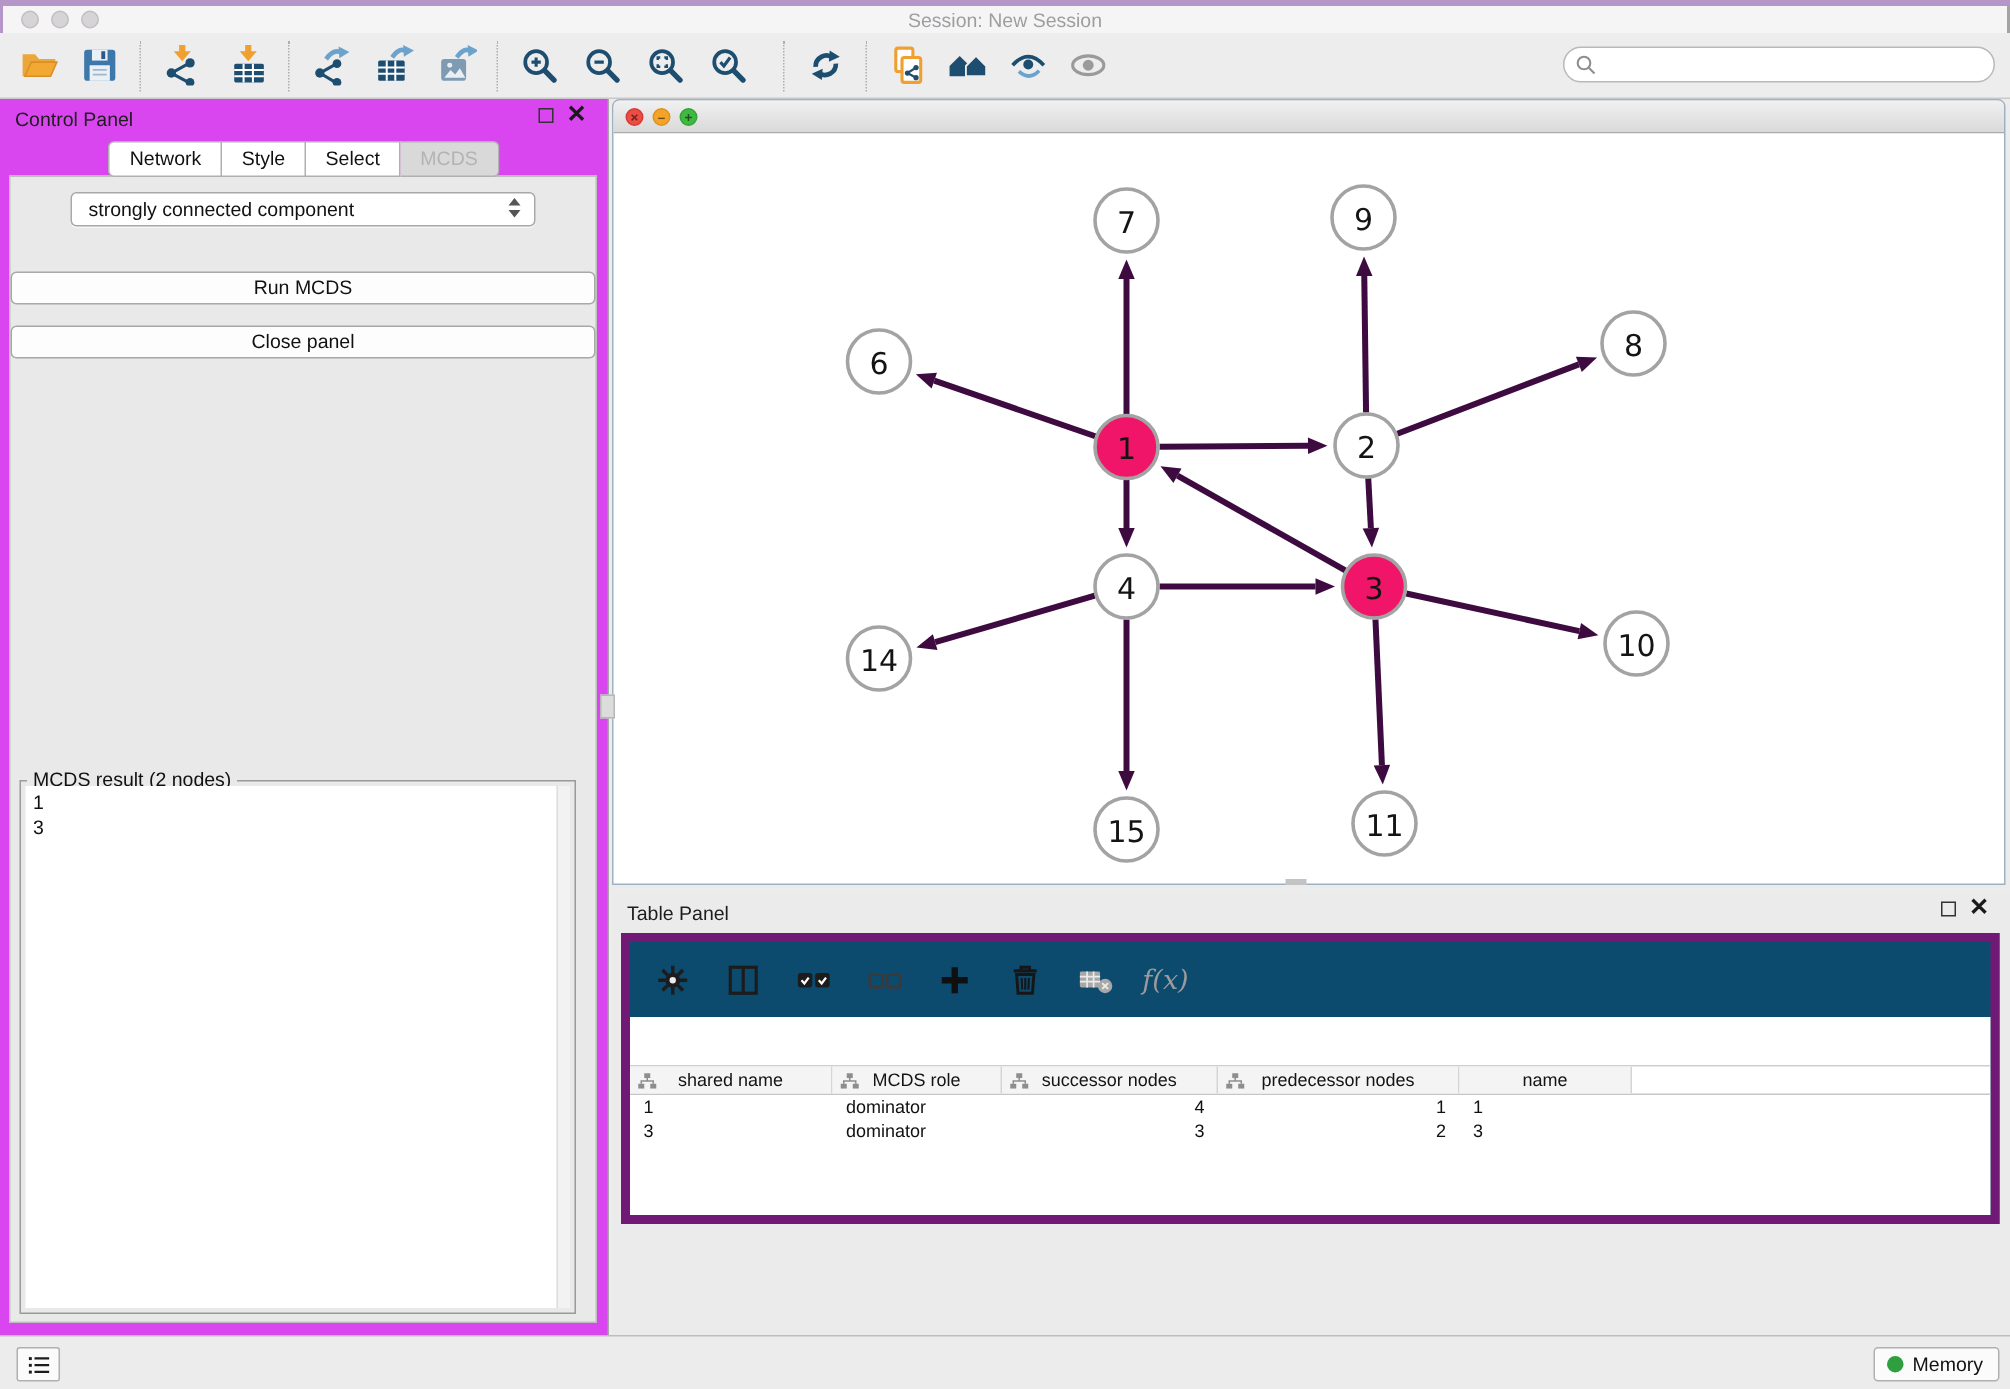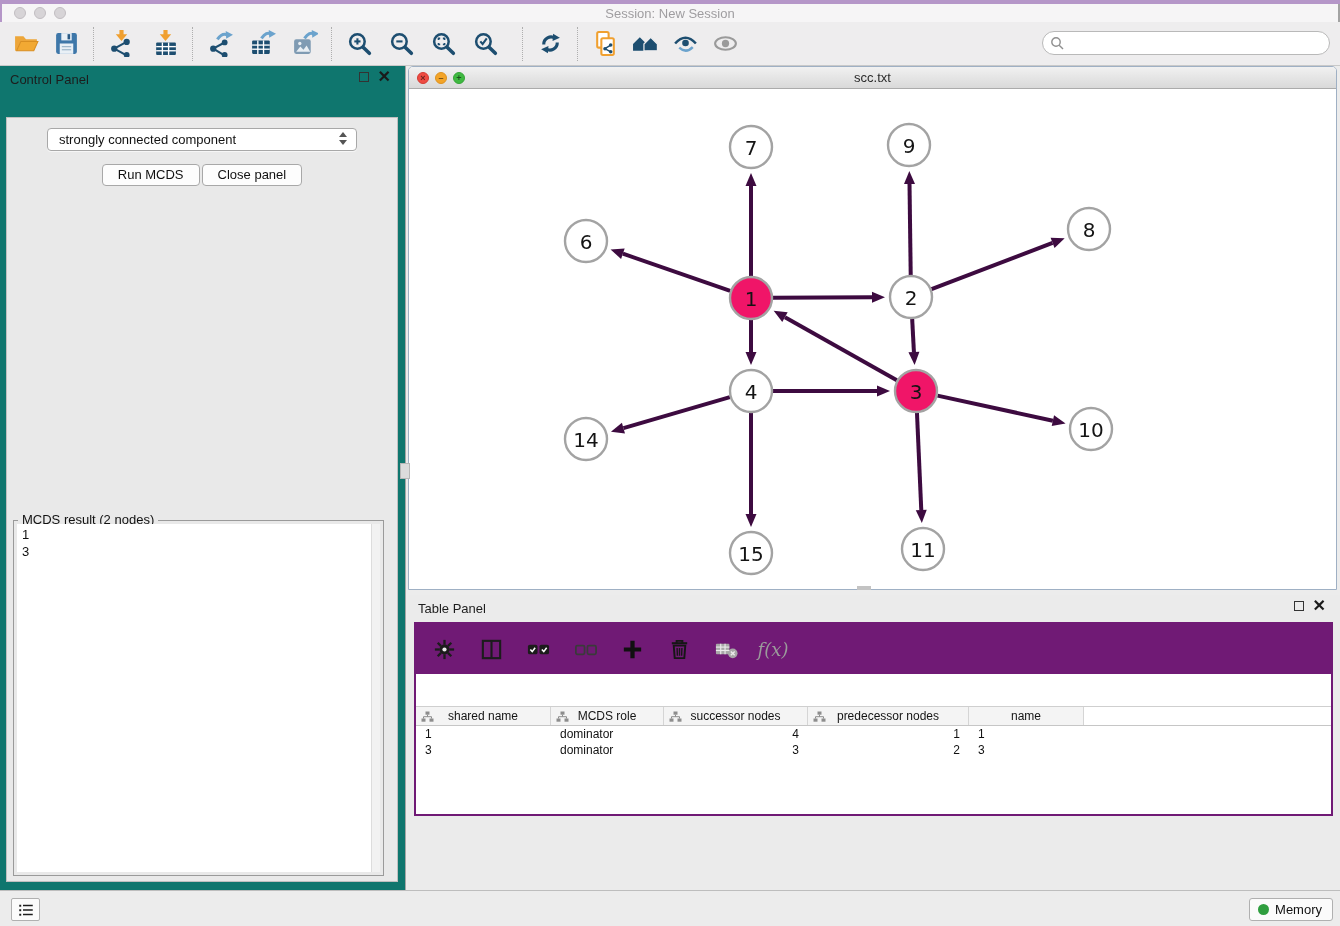--- a/index.html
+++ b/index.html
@@ -20,21 +20,21 @@
   .tbtn { width:32px; height:34px; display:flex; align-items:center; justify-content:center; }
   .tbtn svg { width:27px; height:27px; }
   .tb-sep { width:1px; height:34px; border-left:1px dotted #aeaeae; margin:0 11px; }
   .g4 > .tbtn { margin-right:10px; }
   .search-wrap { position:absolute; right:10px; top:9px; width:288px; height:24px; }
   .search-wrap input { width:100%; height:100%; border:1px solid #b9b9b9; border-radius:12px;
     background:#fff; padding-left:26px; font-size:13px; outline:none; color:#333; }
   .search-wrap svg { position:absolute; left:8px; top:5px; width:14px; height:14px; }
 
   
-  .control-panel { position:absolute; left:0; top:66px; width:406px; bottom:36px; background:#0f766e;
+  .control-panel { position:absolute; left:0; top:66px; width:406px; bottom:36px; background:#d946ef;
     border-right:1px solid #a6a6a6; }
   .panel-titlebar { position:relative; height:28px; }
   .panel-title { position:absolute; left:10px; top:6px; font-size:13px; color:#1d1d1d; }
   .panel-icons { position:absolute; right:14px; top:5px; display:flex; gap:9px; align-items:center; }
   .float-icon { width:10px; height:10px; border:1.6px solid #333; display:inline-block; }
   .close-icon { font-size:16px; font-weight:bold; color:#1a1a1a; line-height:12px; }
   .seg { display:flex; justify-content:center; position:relative; z-index:3; }
   .tab { font-size:13px; background:#fff; border:1px solid #b0b0b0; border-left:none;
     padding:3px 13px 4px 13px; color:#111; white-space:nowrap; }
   .tab:first-child { border-left:1px solid #b0b0b0; border-radius:4px 0 0 4px; }
@@ -43,21 +43,21 @@
   .cp-content { position:absolute; left:6px; right:7px; top:51px; bottom:8px;
     border:1px solid #bfbfbf; background:#e9e9e9; }
   .opt-label { text-align:center; margin-top:22px; font-size:13px; color:#111; }
   .dropdown { position:relative; margin:10px auto 0 auto; width:310px; height:23px; background:#fff;
     border:1px solid #a8a8a8; border-radius:4px; font-size:13px; color:#111; line-height:21px;
     padding-left:11px; box-shadow:0 1px 0 rgba(255,255,255,.6); }
   .dd-arrows { position:absolute; right:9px; top:3px; display:flex; flex-direction:column; gap:3px; }
   .dd-arrows i { width:0; height:0; border-left:4px solid transparent; border-right:4px solid transparent; }
   .dd-up { border-bottom:5px solid #555; }
   .dd-down { border-top:5px solid #555; }
-  .btn-row { display:flex; justify-content:center; gap:2px; margin-top:13px; }
+  .btn-row { display:flex; justify-content:center; gap:14px; margin-top:30px;flex-direction:column; }
   .mac-btn { height:22px; padding:0 15px; background:#fdfdfd; border:1px solid #a8a8a8; border-radius:4px;
     font-size:13px; color:#111; line-height:20px; }
   .result-group { position:absolute; left:6px; right:13px; top:374px; bottom:5px;
     border:1px solid #9a9a9a;margin-top:28px; }
   .result-legend { position:absolute; top:-9px; left:4px; background:#e9e9e9; padding:0 4px;
     font-size:13px; color:#111; }
   .result-box { position:absolute; inset:3px; background:#fff; }
   .result-scroll { position:absolute; right:0; top:0; bottom:0; width:9px; background:#f2f2f2;
     border-left:1px solid #ddd; }
   .result-text { font-size:13px; color:#111; padding:2px 5px; line-height:17px; white-space:pre; }
@@ -78,21 +78,21 @@
   .t-red { background:#ee4b42; border:1px solid #d43b34; }
   .t-yellow { background:#f3a428; border:1px solid #dd9220; }
   .t-green { background:#3fb941; border:1px solid #35a437; }
   .net-canvas { position:relative; width:100%; height:500px; }
   .net-canvas svg { position:absolute; inset:0; }
   .nw-resize { position:absolute; bottom:-1px; left:448px; width:14px; height:4px; background:#c3c3c3; }
 
   
   .table-panel { position:absolute; left:408px; top:595px; right:0; bottom:36px; background:#ebebeb; }
   .tp-content { position:absolute; left:6px; right:7px; top:27px; height:194px;
-    border:2px solid #701a75; background:#701a75; }
+    border:6px solid #701a75; background:#0c4a6e; }
   .tp-toolbar { height:50px; display:flex; align-items:center; gap:19px; padding-left:14px; }
   .tp-toolbar .tbtn { width:28px; height:30px; }
   .tp-toolbar svg { width:25px; height:25px; }
   .fx-label { font-family:"DejaVu Serif", serif; font-style:italic; font-size:18px; color:#9b9b9b; }
   .node-table { position:absolute; left:0; right:0; top:50px; bottom:0; background:#fff; overflow:hidden; }
   .thead { display:flex; height:20px; border-top:1px solid #cfcfcf; border-bottom:1px solid #c6c6c6;margin-top:32px; }
   .th { position:relative; display:flex; align-items:center; justify-content:center; height:100%;
     background:#f4f4f4; border-right:1px solid #d5d5d5; font-size:12px; color:#141414; }
   .th svg { position:absolute; left:5px; top:4px; width:13px; height:12px; }
   .tr { display:flex; height:16px; line-height:16px; }
@@ -285,20 +285,26 @@
 </div>
 
 <div class="control-panel">
   <div class="panel-titlebar">
     <span class="panel-title">Control Panel</span>
     <span class="panel-icons">
       <span class="float-icon"></span>
       <span class="close-icon">✕</span>
     </span>
   </div>
+  <div class="seg">
+    <div class="tab">Network</div>
+    <div class="tab">Style</div>
+    <div class="tab">Select</div>
+    <div class="tab active">MCDS</div>
+  </div>
   <div class="cp-content">
     <div class="dropdown">
       <span>strongly connected component</span>
       <span class="dd-arrows">
           <i class="dd-up"></i>
           <i class="dd-down"></i>
         </span>
     </div>
     <div class="btn-row">
       <button class="mac-btn">Run MCDS</button>
@@ -316,21 +322,20 @@
 </div>
 <div class="v-splitter-handle"></div>
 
 <div class="net-win">
   <div class="nw-titlebar">
     <div class="traffic">
       <span class="t-red">×</span>
       <span class="t-yellow">–</span>
       <span class="t-green">+</span>
     </div>
-    <div class="nw-title">scc.txt</div>
   </div>
   <div class="net-canvas">
     <svg viewBox="0 0 927 500">
         <line x1="342" y1="187" x2="342" y2="97" stroke="#3d0b40" stroke-width="4"></line>
         <polygon points="342,84 347.5,97 336.5,97" fill="#3d0b40"></polygon>
         <line x1="321.2058154797033" y1="201.81655443844295" x2="213.8624180132532" y2="164.73428985912386" stroke="#3d0b40" stroke-width="4"></line>
         <polygon points="201.5749453421688,160.48952657274924 215.65827940364247,159.5357437290497 212.06655662286394,169.93283598919803" fill="#3d0b40"></polygon>
         <line x1="363.9995703250881" y1="208.8625026854682" x2="463.0007616964348" y2="208.24374523939727" stroke="#3d0b40" stroke-width="4"></line>
         <polygon points="476.0005077976232,208.16249682626486 463.03513602506774,213.7436378206693 462.9663873678018,202.74385265812523" fill="#3d0b40"></polygon>
         <line x1="342" y1="231" x2="342" y2="263" stroke="#3d0b40" stroke-width="4"></line>

